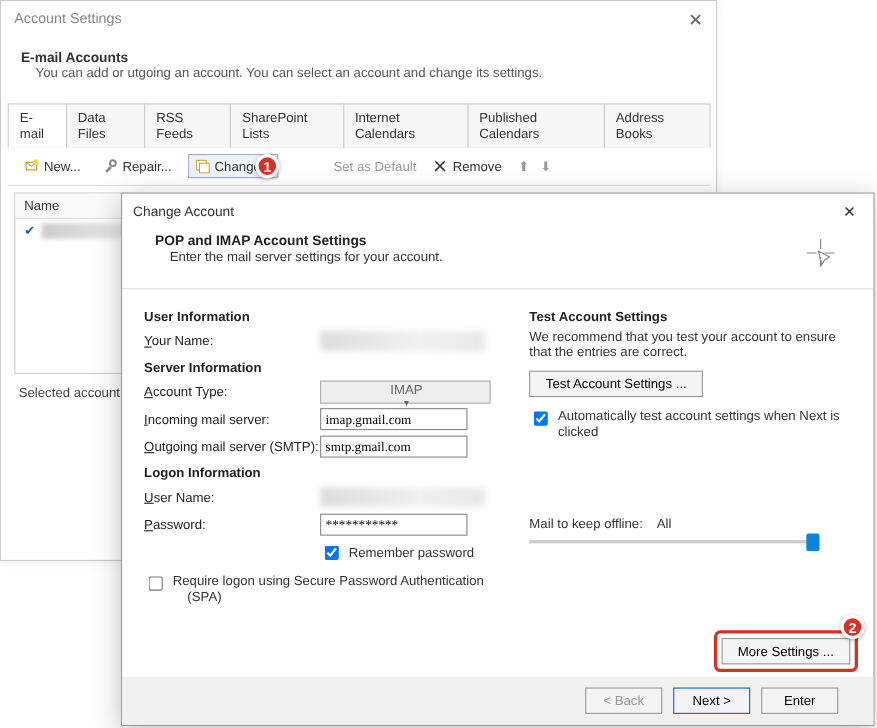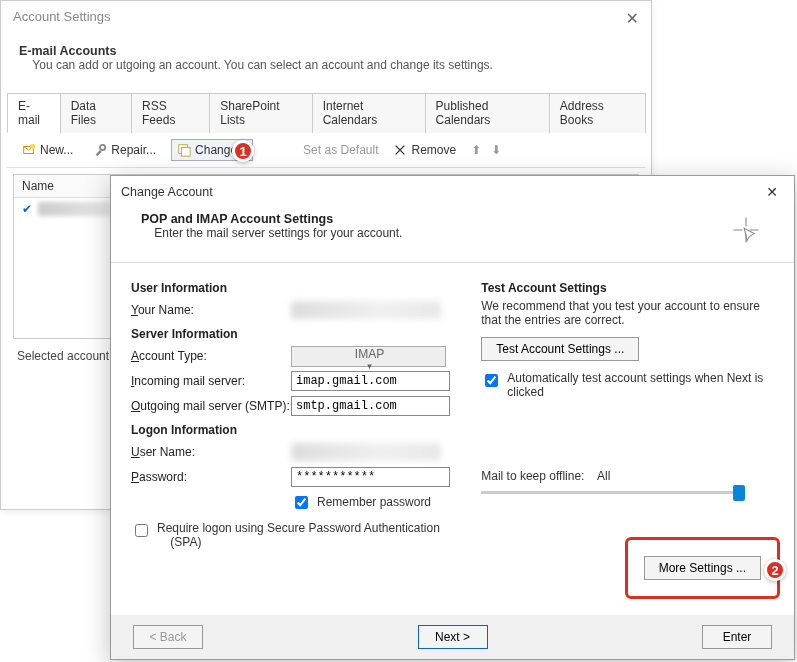--- a/index.html
+++ b/index.html
@@ -140,24 +140,24 @@
   .form-right { width: 300px; }
   .sect { font-weight:bold; margin: 6px 0 4px; color:#222;}
   .row {
     display:flex; align-items:center;
     margin: 3px 0;
     min-height: 22px;
   }
   .lbl { width: 160px; font-size:12px; color:#222;}
   .lbl .u { text-decoration:underline;}
   input.txt {
-    width: 159px; height:20px;
+    width: 134px; height:20px;
     border:1px solid #888;
     padding:1px 4px;
-    font-family:Liberation Mono, monospace; font-size:12px;
+    font-family:Liberation Serif, serif; font-size:12px;
   }
   .combo {
     width:155px; height:21px;
     border:1px solid #aaa;
     background:#eee;
     color:#666;
     display:flex;align-items:center;justify-content:space-between;
     padding:0 4px 0 6px;
     flex-direction:column;
   }
@@ -184,29 +184,29 @@
   }
   .slider-thumb {
     position:absolute; right:-4px; top:-6px;
     width:12px; height:16px;
     background:#0a84d8;
     border-radius:2px;
   }
   .footer {
     position:absolute; bottom:0; left:0; right:0;
     background:#f0f0f0;
-    padding:10px 22px;
-    display:flex; justify-content:space-between; gap:10px;
+    padding:10px 32px;
+    display:flex; justify-content:flex-end; gap:10px;
   }
   .more-box {
     position:absolute;
-    right: 14px; bottom: 60px;
+    right: 14px; bottom: 48px;
     border:3px solid #d93025;
     border-radius:6px;
-    padding:16px;
+    padding:4px;
   }
   .rtest { margin-bottom:10px;}
   .cursor-ic { width:36px; height:36px; position:relative;}
   .cursor-ic svg { stroke:#888; fill:none; stroke-width:1.2;}
 </style>
 </head>
 <body>
 
 <div class="window-back">
   <div class="titlebar">

